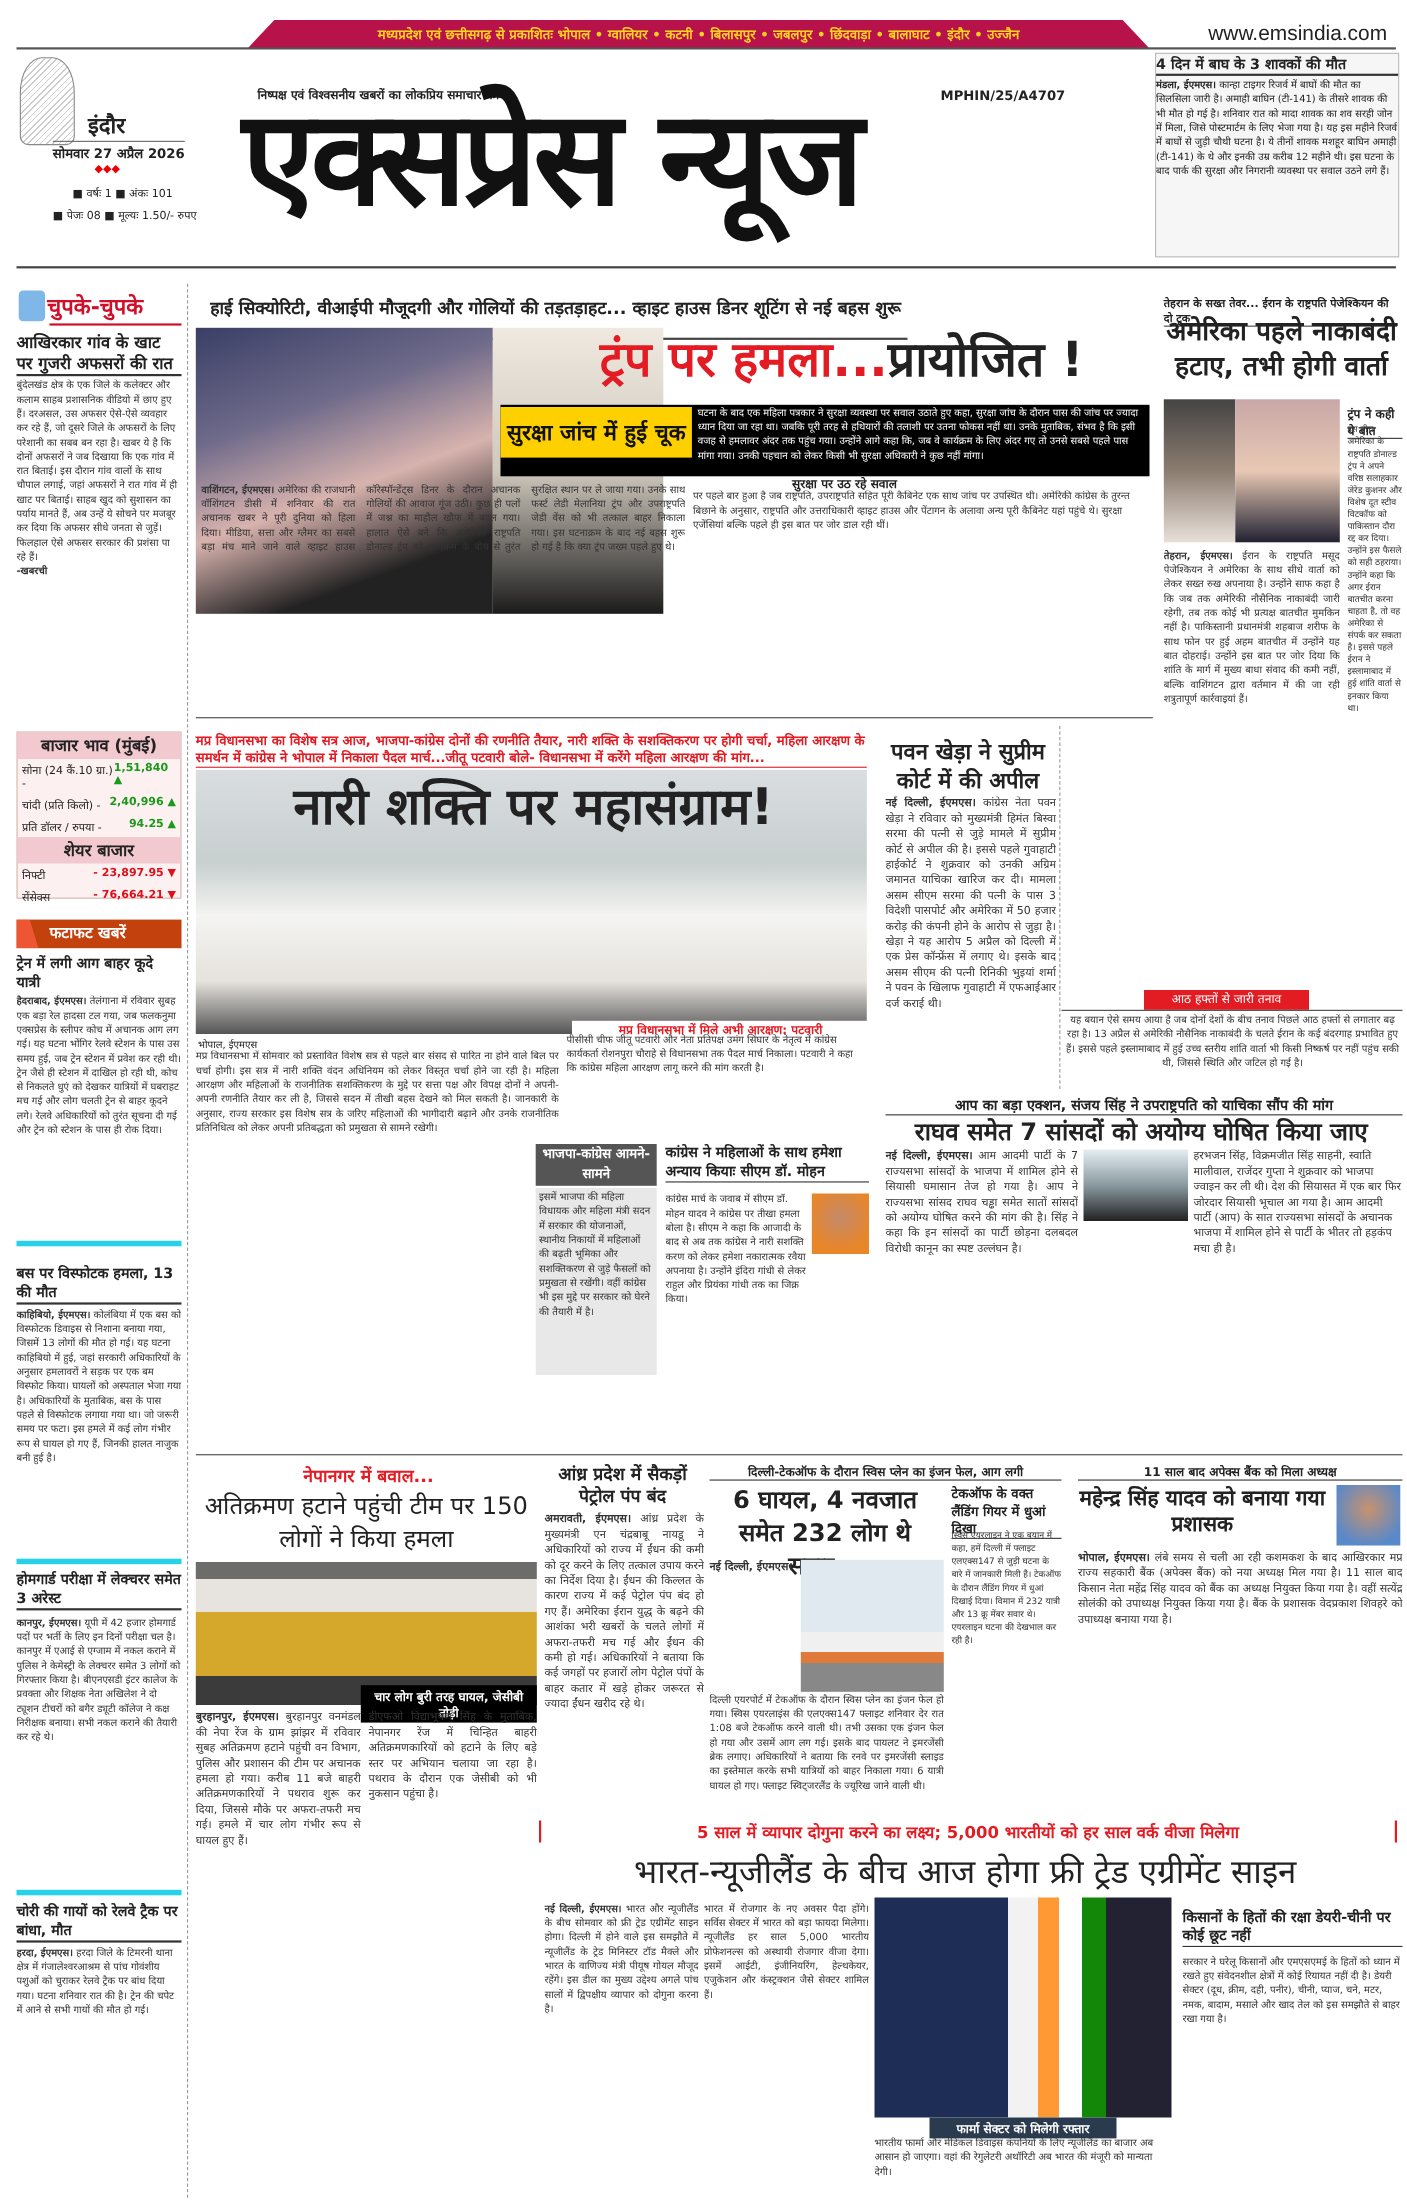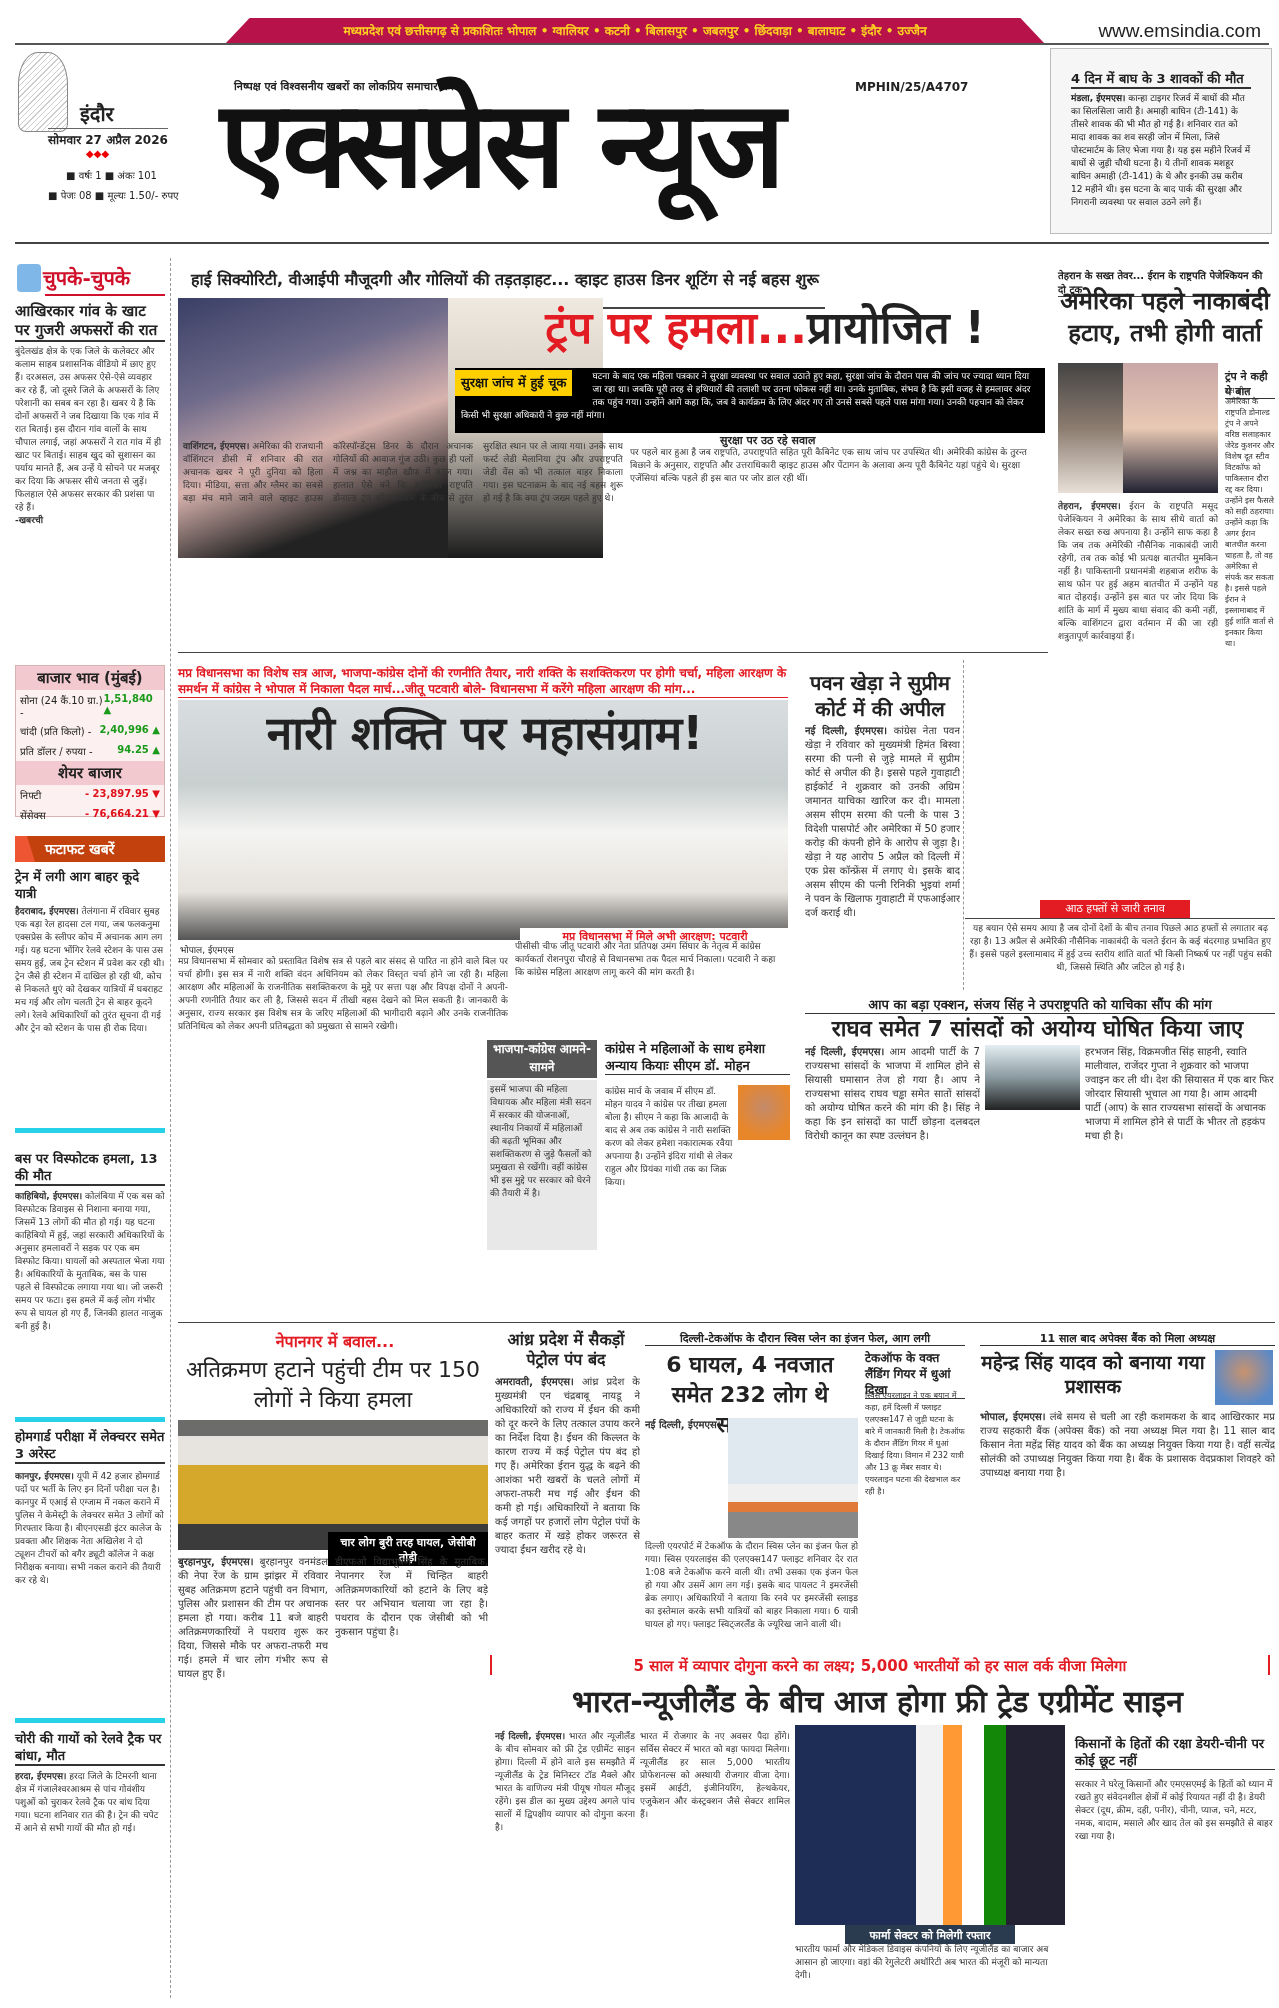--- a/index.html
+++ b/index.html
@@ -10,21 +10,21 @@
 .site{position:absolute;right:18px;top:20px;font-size:19px;color:#222;font-family:"Liberation Sans",sans-serif}
 .sage{position:absolute;left:18px;top:52px;width:50px;height:80px;border:1px solid #888;border-radius:40% 40% 8px 8px;background:repeating-linear-gradient(135deg,#fff 0 3px,#ccc 3px 4px)}
 .city{position:absolute;left:80px;top:100px;font-size:20px;font-weight:bold}
 .date{position:absolute;left:48px;top:128px;font-size:12px;font-weight:bold;width:120px;border-top:1px solid #666;padding-top:2px}
 .dia{position:absolute;left:86px;top:148px;color:#e00;font-size:10px}
 .meta1{position:absolute;left:66px;top:168px;font-size:10px}
 .meta2{position:absolute;left:48px;top:188px;font-size:10px}
 .tagline{position:absolute;left:234px;top:78px;font-size:11px;font-weight:bold}
 .mast{position:absolute;left:220px;top:85px;font-size:120px;font-weight:900;line-height:120px;letter-spacing:-4px;color:#111;font-family:"DejaVu Sans",sans-serif}
 .reg{position:absolute;left:855px;top:80px;font-size:12px;font-weight:bold}
-.brief{position:absolute;left:1050px;top:48px;width:222px;height:186px;border:1px solid #bbb;background:#f6f6f6;padding:20px}
+.brief{position:absolute;left:1050px;top:48px;width:222px;height:186px;border:1px solid #bbb;background:#f6f6f6;padding:0}
 .brief h3{font-size:13px;font-weight:bold;border-bottom:2px solid #333;margin-bottom:3px}
 .brief p{font-size:9px;line-height:13px}
 .rule{position:absolute;height:2px;background:#444}
 .col{position:absolute;font-size:9px;line-height:13px;color:#333;overflow:hidden}
 .photo{position:absolute;overflow:hidden}
 .chup{position:absolute;left:15px;top:262px;width:150px;height:36px}
 .chup .lbl{position:absolute;left:28px;top:2px;font-size:20px;color:#d0102a;font-weight:bold}
 .chup .face{position:absolute;left:2px;top:2px;width:24px;height:28px;background:#7fb8e8;border-radius:4px}
 .chup .bar{position:absolute;left:30px;top:32px;width:120px;height:2px;background:#d0102a}
 .box{position:absolute;border:1px solid #d9b3b3;background:#fdf0f0}
@@ -123,21 +123,21 @@
 <div class="sideh" style="top:1730px">चोरी की गायों को रेलवे ट्रैक पर बांधा, मौत</div>
 <div class="col" style="left:15px;top:1770px;width:150px;height:230px"><b>हरदा, ईएमएस।</b> <span>हरदा जिले के टिमरनी थाना क्षेत्र में गंजालेश्वरआश्रम से पांच गोवंशीय पशुओं को चुराकर रेलवे ट्रैक पर बांध दिया गया। घटना शनिवार रात की है। ट्रेन की चपेट में आने से सभी गायों की मौत हो गई।</span></div>
 
 <div class="abs" style="left:185px;top:268px;width:640px;font-size:16px;font-weight:bold;text-align:center;border-bottom:2px solid #444;padding-bottom:17px">हाई सिक्योरिटी, वीआईपी मौजूदगी और गोलियों की तड़तड़ाहट... व्हाइट हाउस डिनर शूटिंग से नई बहस शुरू</div>
 <div class="photo" style="left:178px;top:298px;width:270px;height:260px;background:linear-gradient(160deg,#3a3f66 0%,#6e6a8a 30%,#d8b3ae 55%,#222 80%)"></div>
 <div class="photo" style="left:448px;top:298px;width:155px;height:260px;background:linear-gradient(180deg,#efe9e0 0%,#cfc8bd 50%,#1b1b1b 100%)"></div>
 <div class="abs" style="left:485px;top:300px;width:560px;font-size:44px;font-weight:900;line-height:56px;text-align:center">
   <span class="redtxt">ट्रंप पर हमला...</span><span>प्रायोजित !</span>
 </div>
 <div class="abs blk" style="left:455px;top:368px;width:590px;height:65px;font-size:9px;line-height:13px;padding:2px 6px">
-  <span class="yel" style="float:left;font-size:13px;padding:2px 6px;margin:0 20px 2px -6px;line-height:22px">सुरक्षा जांच में हुई चूक</span>
+  <span class="yel" style="float:left;font-size:20px;padding:12px 6px;margin:0 5px 2px -6px;line-height:22px">सुरक्षा जांच में हुई चूक</span>
   <span>घटना के बाद एक महिला पत्रकार ने सुरक्षा व्यवस्था पर सवाल उठाते हुए कहा, सुरक्षा जांच के दौरान पास की जांच पर ज्यादा ध्यान दिया जा रहा था। जबकि पूरी तरह से हथियारों की तलाशी पर उतना फोकस नहीं था। उनके मुताबिक, संभव है कि इसी वजह से हमलावर अंदर तक पहुंच गया। उन्होंने आगे कहा कि, जब वे कार्यक्रम के लिए अंदर गए तो उनसे सबसे पहले पास मांगा गया। उनकी पहचान को लेकर किसी भी सुरक्षा अधिकारी ने कुछ नहीं मांगा।</span>
 </div>
 <div class="col" style="left:183px;top:440px;width:440px;height:210px;column-count:3;column-gap:10px;text-align:justify"><b>वाशिंगटन, ईएमएस।</b> <span>अमेरिका की राजधानी वॉशिंगटन डीसी में शनिवार की रात अचानक खबर ने पूरी दुनिया को हिला दिया। मीडिया, सत्ता और ग्लैमर का सबसे बड़ा मंच माने जाने वाले व्हाइट हाउस कॉरेस्पॉन्डेंट्स डिनर के दौरान अचानक गोलियों की आवाज गूंज उठी। कुछ ही पलों में जश्न का माहौल खौफ में बदल गया। हालात ऐसे बने कि अमेरिकी राष्ट्रपति डोनाल्ड ट्रंप को कार्यक्रम के बीच से तुरंत सुरक्षित स्थान पर ले जाया गया। उनके साथ फर्स्ट लेडी मेलानिया ट्रंप और उपराष्ट्रपति जेडी वेंस को भी तत्काल बाहर निकाला गया। इस घटनाक्रम के बाद नई बहस शुरू हो गई है कि क्या ट्रंप जख्म पहले हुए थे।</span></div>
 <div class="abs" style="left:720px;top:432px;font-size:11px;font-weight:bold">सुरक्षा पर उठ रहे सवाल</div>
 <div class="col" style="left:630px;top:446px;width:415px;height:200px">पर पहले बार हुआ है जब राष्ट्रपति, उपराष्ट्रपति सहित पूरी कैबिनेट एक साथ जांच पर उपस्थित थी। अमेरिकी कांग्रेस के तुरन्त बिछाने के अनुसार, राष्ट्रपति और उत्तराधिकारी व्हाइट हाउस और पेंटागन के अलावा अन्य पूरी कैबिनेट यहां पहुंचे थे। सुरक्षा एजेंसियां बल्कि पहले ही इस बात पर जोर डाल रही थीं।</div>
 <div class="rule" style="left:178px;top:652px;width:870px;height:1px"></div>
 
 <div class="abs" style="left:1058px;top:268px;width:212px;font-size:10px;font-weight:bold;border-bottom:1px solid #444">तेहरान के सख्त तेवर... ईरान के राष्ट्रपति पेजेश्कियन की दो टूक</div>
 <div class="abs" style="left:1055px;top:285px;width:220px;font-size:24px;font-weight:900;line-height:32px;text-align:center">अमेरिका पहले नाकाबंदी हटाए, तभी होगी वार्ता</div>
 <div class="photo" style="left:1058px;top:363px;width:65px;height:130px;background:linear-gradient(180deg,#444,#8c7c70,#e8e0d8)"></div>
@@ -190,20 +190,20 @@
 <div class="col" style="left:645px;top:1540px;width:213px;height:90px;text-align:justify">दिल्ली एयरपोर्ट में टेकऑफ के दौरान स्विस प्लेन का इंजन फेल हो गया। स्विस एयरलाइंस की एलएक्स147 फ्लाइट शनिवार देर रात 1:08 बजे टेकऑफ करने वाली थी। तभी उसका एक इंजन फेल हो गया और उसमें आग लग गई। इसके बाद पायलट ने इमरजेंसी ब्रेक लगाए। अधिकारियों ने बताया कि रनवे पर इमरजेंसी स्लाइड का इस्तेमाल करके सभी यात्रियों को बाहर निकाला गया। 6 यात्री घायल हो गए। फ्लाइट स्विट्जरलैंड के ज्यूरिख जाने वाली थी।</div>
 <div class="abs" style="left:865px;top:1350px;width:100px;font-size:12px;font-weight:bold;line-height:16px;border-bottom:1px solid #333">टेकऑफ के वक्त लैंडिंग गियर में धुआं दिखा</div>
 <div class="col" style="left:865px;top:1390px;width:100px;height:225px;font-size:8px;line-height:12px">स्विस एयरलाइन ने एक बयान में कहा, हमें दिल्ली में फ्लाइट एलएक्स147 से जुड़ी घटना के बारे में जानकारी मिली है। टेकऑफ के दौरान लैंडिंग गियर में धुआं दिखाई दिया। विमान में 232 यात्री और 13 क्रू मेंबर सवार थे। एयरलाइन घटना की देखभाल कर रही है।</div>
 
 <div class="abs center" style="left:980px;top:1330px;width:295px;font-size:11px;font-weight:bold;border-bottom:1px solid #333">11 साल बाद अपेक्स बैंक को मिला अध्यक्ष</div>
 <div class="abs center" style="left:978px;top:1350px;width:230px;font-size:19px;font-weight:900;line-height:24px">महेन्द्र सिंह यादव को बनाया गया प्रशासक</div>
 <div class="photo" style="left:1215px;top:1350px;width:58px;height:55px;background:radial-gradient(circle at 50% 40%,#c8926e,#5a89c8 75%)"></div>
 <div class="col" style="left:980px;top:1410px;width:295px;height:210px;text-align:justify;font-size:10px;line-height:14px"><b>भोपाल, ईएमएस।</b> <span>लंबे समय से चली आ रही कशमकश के बाद आखिरकार मप्र राज्य सहकारी बैंक (अपेक्स बैंक) को नया अध्यक्ष मिल गया है। 11 साल बाद किसान नेता महेंद्र सिंह यादव को बैंक का अध्यक्ष नियुक्त किया गया है। वहीं सत्येंद्र सोलंकी को उपाध्यक्ष नियुक्त किया गया है। बैंक के प्रशासक वेदप्रकाश शिवहरे को उपाध्यक्ष बनाया गया है।</span></div>
 
 <div class="abs redtxt center" style="left:490px;top:1655px;width:780px;font-size:15px;font-weight:bold;border-left:2px solid #e31b23;border-right:2px solid #e31b23">5 साल में व्यापार दोगुना करने का लक्ष्य; 5,000 भारतीयों को हर साल वर्क वीजा मिलेगा</div>
-<div class="abs center" style="left:480px;top:1680px;width:795px;font-size:30px;font-weight:700">भारत-न्यूजीलैंड के बीच आज होगा फ्री ट्रेड एग्रीमेंट साइन</div>
+<div class="abs center" style="left:480px;top:1680px;width:795px;font-size:30px;font-weight:400">भारत-न्यूजीलैंड के बीच आज होगा फ्री ट्रेड एग्रीमेंट साइन</div>
 <div class="col" style="left:495px;top:1730px;width:140px;height:270px;text-align:justify"><b>नई दिल्ली, ईएमएस।</b> <span>भारत और न्यूजीलैंड के बीच सोमवार को फ्री ट्रेड एग्रीमेंट साइन होगा। दिल्ली में होने वाले इस समझौते में न्यूजीलैंड के ट्रेड मिनिस्टर टॉड मैक्ले और भारत के वाणिज्य मंत्री पीयूष गोयल मौजूद रहेंगे। इस डील का मुख्य उद्देश्य अगले पांच सालों में द्विपक्षीय व्यापार को दोगुना करना है।</span></div>
 <div class="col" style="left:640px;top:1730px;width:150px;height:270px;text-align:justify">भारत में रोजगार के नए अवसर पैदा होंगे। सर्विस सेक्टर में भारत को बड़ा फायदा मिलेगा। न्यूजीलैंड हर साल 5,000 भारतीय प्रोफेशनल्स को अस्थायी रोजगार वीजा देगा। इसमें आईटी, इंजीनियरिंग, हेल्थकेयर, एजुकेशन और कंस्ट्रक्शन जैसे सेक्टर शामिल हैं।</div>
 <div class="photo" style="left:795px;top:1725px;width:270px;height:200px;background:linear-gradient(90deg,#1e2d55 0 45%,#f2f2f2 45% 55%,#ff9933 55% 62%,#fff 62% 70%,#138808 70% 78%,#223 78%)"></div>
 <div class="abs blk center" style="left:845px;top:1925px;width:170px;font-size:11px;font-weight:bold;padding:2px;background:#2b3b4f">फार्मा सेक्टर को मिलेगी रफ्तार</div>
 <div class="col" style="left:795px;top:1943px;width:270px;height:60px">भारतीय फार्मा और मेडिकल डिवाइस कंपनियों के लिए न्यूजीलैंड का बाजार अब आसान हो जाएगा। वहां की रेगुलेटरी अथॉरिटी अब भारत की मंजूरी को मान्यता देगी।</div>
 <div class="abs" style="left:1075px;top:1735px;width:200px;font-size:13px;font-weight:bold;line-height:17px;border-bottom:1px solid #333">किसानों के हितों की रक्षा डेयरी-चीनी पर कोई छूट नहीं</div>
 <div class="col" style="left:1075px;top:1778px;width:200px;height:225px;font-size:9px;line-height:13px">सरकार ने घरेलू किसानों और एमएसएमई के हितों को ध्यान में रखते हुए संवेदनशील क्षेत्रों में कोई रियायत नहीं दी है। डेयरी सेक्टर (दूध, क्रीम, दही, पनीर), चीनी, प्याज, चने, मटर, नमक, बादाम, मसाले और खाद तेल को इस समझौते से बाहर रखा गया है।</div>
 
 </body></html>

